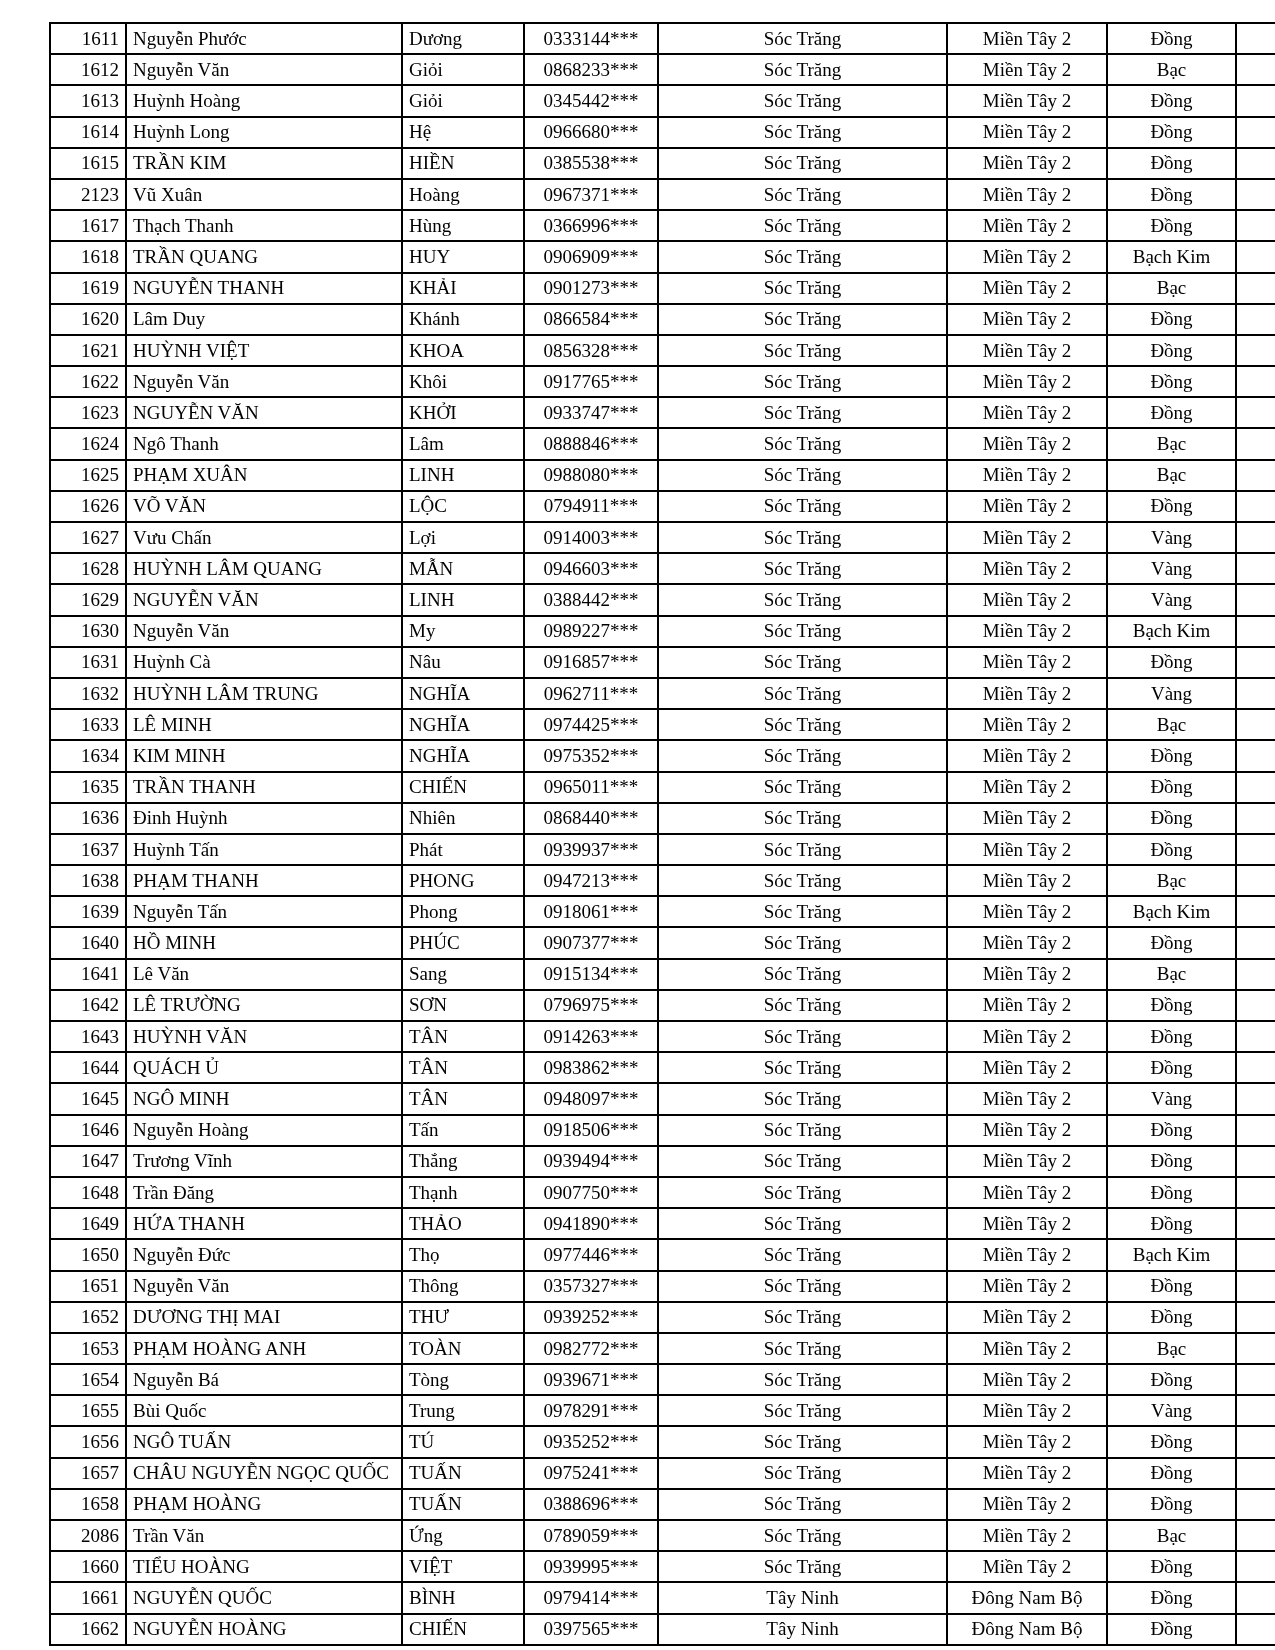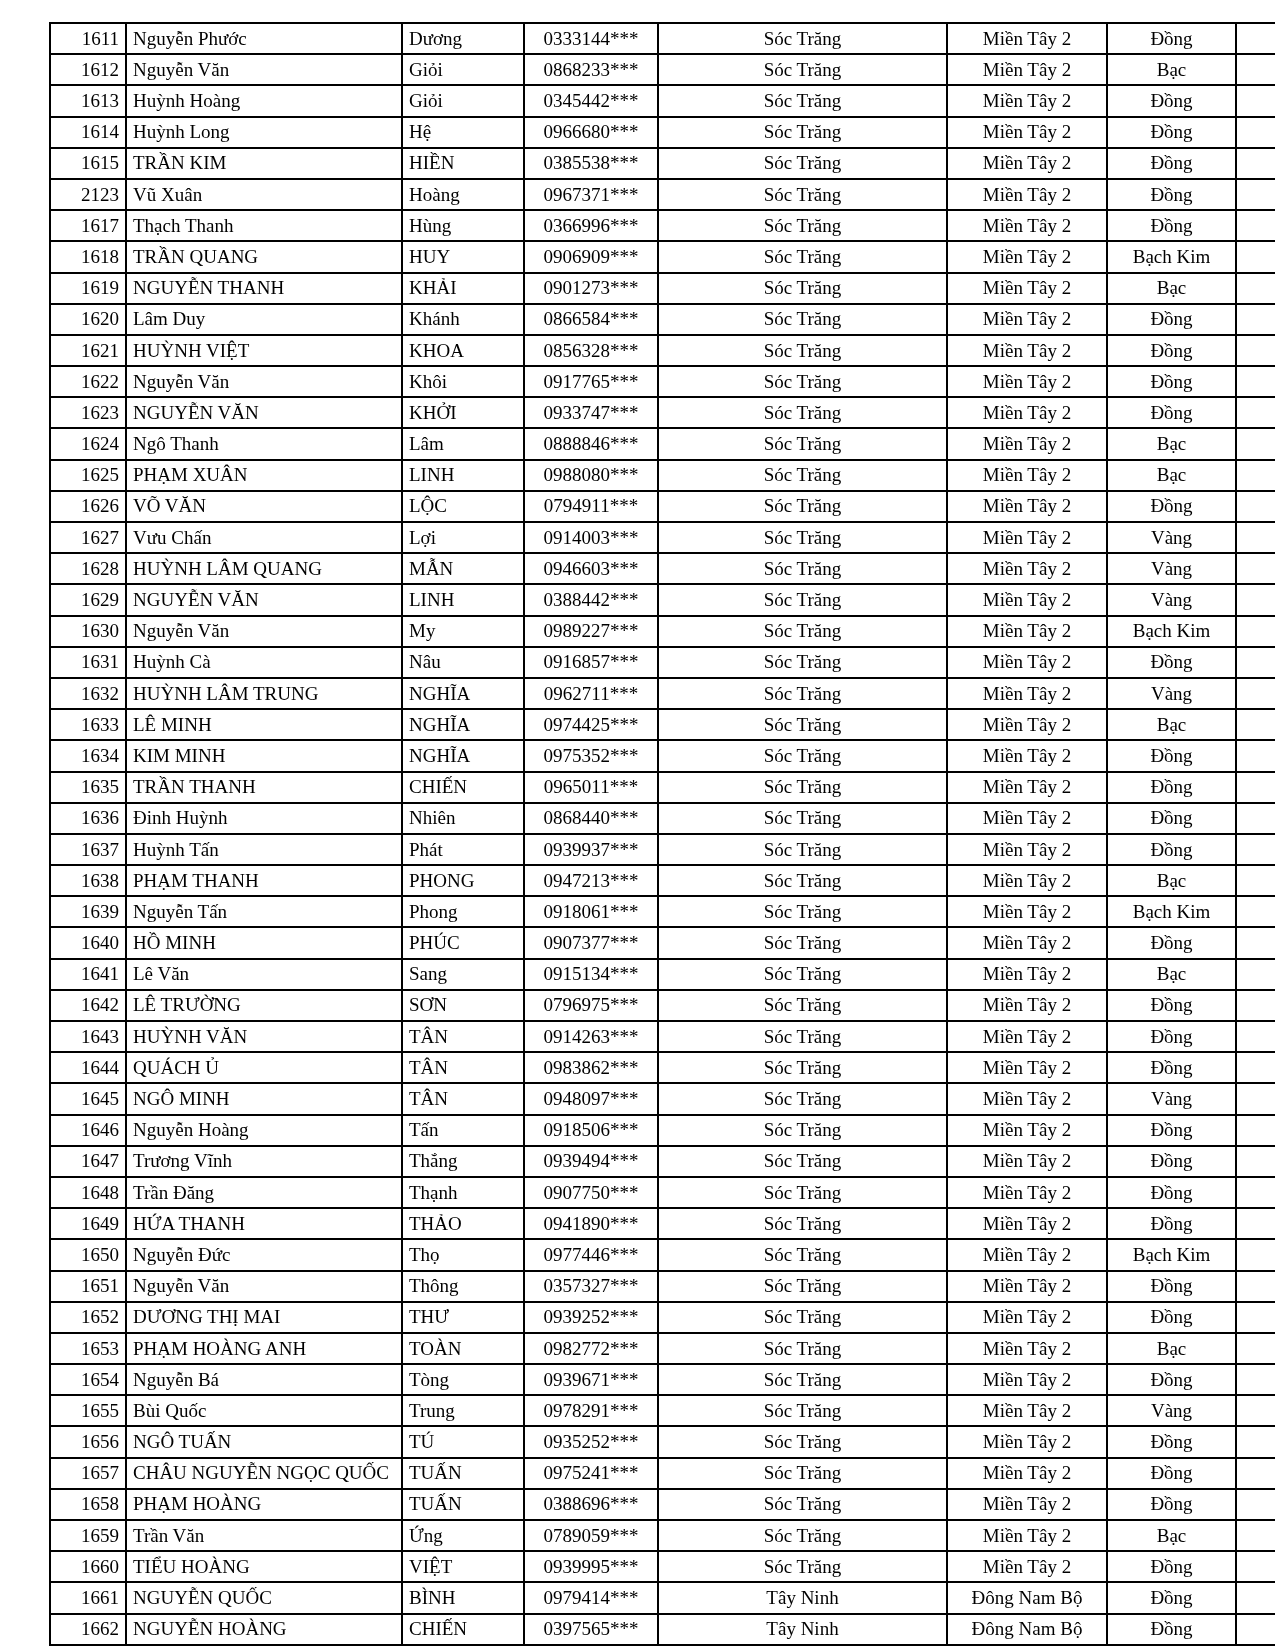--- a/index.html
+++ b/index.html
@@ -522,21 +522,21 @@
           <td class="c-idx">1658</td>
           <td class="c-name">PHẠM HOÀNG</td>
           <td class="c-given">TUẤN</td>
           <td class="c-phone">0388696***</td>
           <td class="c-prov">Sóc Trăng</td>
           <td class="c-reg">Miền Tây 2</td>
           <td class="c-rank">Đồng</td>
           <td class="c-blank"></td>
         </tr>
         <tr>
-          <td class="c-idx">1659</td>
+          <td class="c-idx">2086</td>
           <td class="c-name">Trần Văn</td>
           <td class="c-given">Ứng</td>
           <td class="c-phone">0789059***</td>
           <td class="c-prov">Sóc Trăng</td>
           <td class="c-reg">Miền Tây 2</td>
           <td class="c-rank">Bạc</td>
           <td class="c-blank"></td>
         </tr>
         <tr>
           <td class="c-idx">1660</td>

